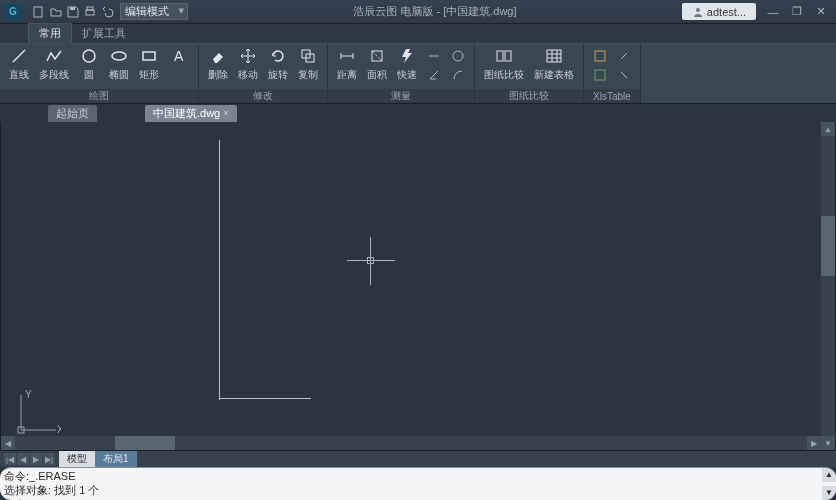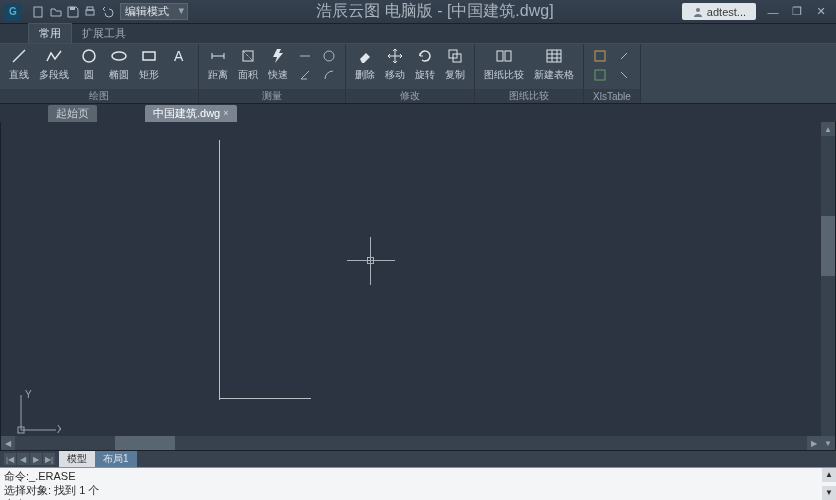--- a/index.html
+++ b/index.html
@@ -3,21 +3,21 @@
 <meta charset="utf-8">
 <style>
 * { margin:0; padding:0; box-sizing:border-box; font-family:"Microsoft YaHei",Arial,sans-serif; user-select:none; }
 body { width:836px; height:500px; background:#2b3440; overflow:hidden; font-size:11px; color:#c8d0d8; }
 .titlebar { height:24px; background:linear-gradient(#364150,#2f3946); display:flex; align-items:center; padding:0 4px; border-bottom:1px solid #1a2028; }
 .app-icon { width:18px; height:18px; background:#1a4560; border-radius:3px; margin-right:4px; display:flex; align-items:center; justify-content:center; color:#4fb0d0; font-weight:bold; font-size:10px; }
 .qa-icons { display:flex; gap:3px; margin-left:6px; }
 .qa-icons span { width:14px; height:14px; display:flex; align-items:center; justify-content:center; color:#aeb8c2; font-size:11px; }
 .mode-select { margin-left:6px; height:17px; background:#47525f; border:1px solid #5b6672; color:#dfe5ea; font-size:11px; padding:0 18px 4px 4px; position:relative; }
 .mode-select:after { content:"▾"; position:absolute; right:3px; top:0; color:#9aa4ae; }
-.title-text { flex:1; text-align:center; color:#a8b2bc; font-size:16px; }
+.title-text { flex:1; text-align:center; color:#a8b2bc; font-size:11px; }
 .user-box { background:#dfe5e8; color:#3a3a3a; padding:1px 10px; height:17px; display:flex; align-items:center; margin-right:6px; border-radius:2px; }
 .user-box svg { margin-right:3px; }
 .win-ctrl { display:flex; gap:2px; }
 .win-ctrl span { width:22px; height:18px; display:flex; align-items:center; justify-content:center; color:#aeb8c2; font-size:11px; }
 .ribbon-tabs { height:20px; background:#2f3946; display:flex; align-items:flex-end; padding-left:28px; border-bottom:1px solid #424d5a;text-align:center; }
 .ribbon-tab { padding:2px 10px; color:#9fa9b3; font-size:11px; }
 .ribbon-tab.active { background:#3b4653; color:#dfe5ea; border:1px solid #4a5562; border-bottom:none; }
 .ribbon { height:60px; background:#3b4653; display:flex; border-bottom:1px solid #1a2028; }
 .rgroup { display:flex; flex-direction:column; border-right:1px solid #2b333f; padding:2px 0 0 0; }
 .rgroup-items { flex:1; display:flex; align-items:flex-start; padding:0 4px; }
@@ -48,21 +48,21 @@
 .scroll-h { position:absolute; left:0; bottom:0; right:14px; height:14px; background:#38424f; display:flex; }
 .scroll-h .btn { width:14px; background:#47525f; display:flex; align-items:center; justify-content:center; font-size:8px; color:#9aa4ae; }
 .scroll-h .thumb { width:60px; background:#5a6572; margin-left:100px; }
 .scroll-h .track { flex:1; }
 .model-tabs { height:16px; background:#38424f; display:flex; align-items:center; padding-left:4px; }
 .mtab-nav { display:flex; gap:1px; margin-right:4px; }
 .mtab-nav span { width:12px; height:12px; background:#47525f; display:flex; align-items:center; justify-content:center; font-size:8px; color:#9aa4ae; }
 .mtab { padding:5px 8px; font-size:10px; height:26px; display:flex; align-items:center; }
 .mtab.active { background:#dadee2; color:#2a2a2a; }
 .mtab.layout { background:#5a7a9a; color:#dfe5ea; }
-.cmdline { height:33px; background:#f4f5f6; color:#2a2a2a; font-size:11px; padding:1px 4px; line-height:14px; font-family:SimSun,monospace; overflow:hidden; position:relative; border-top:1px solid #88909a; }
+.cmdline { height:33px; background:#f4f5f6; color:#2a2a2a; font-size:11px; padding:1px 4px; line-height:14px; font-family:SimSun,monospace; overflow:hidden; position:relative; border-top:1px solid #88909a;border-radius:11px; }
 .cmdline .scroll-up { position:absolute; right:0; top:0; width:14px; height:14px; background:#d8dce0; display:flex; align-items:center; justify-content:center; font-size:8px; }
 .cmdline .scroll-dn { position:absolute; right:0; bottom:0; width:14px; height:14px; background:#d8dce0; display:flex; align-items:center; justify-content:center; font-size:8px; }
 </style>
 </head>
 <body>
 
 <div class="titlebar">
   <div class="app-icon">G</div>
   <div class="qa-icons">
     <span>
@@ -167,20 +167,59 @@
           <div class="rlabel"></div>
         </div>
     </div>
     <div class="rgroup-label">绘图</div>
   </div>
   <div class="rgroup">
     <div class="rgroup-items">
       <div class="ritem">
           <div class="ricon">
             <svg viewBox="0 0 18 18">
+              <path d="M4 12l6-6 4 4-6 6H6z" fill="#dfe5ea"></path>
+            </svg>
+          </div>
+          <div class="rlabel">删除</div>
+        </div>
+      <div class="ritem">
+          <div class="ricon">
+            <svg viewBox="0 0 18 18">
+              <path d="M9 2v14M2 9h14M9 2l-2 2M9 2l2 2M9 16l-2-2M9 16l2-2M2 9l2-2M2 9l2 2M16 9l-2-2M16 9l-2 2" stroke="#dfe5ea" fill="none"></path>
+            </svg>
+          </div>
+          <div class="rlabel">移动</div>
+        </div>
+      <div class="ritem">
+          <div class="ricon">
+            <svg viewBox="0 0 18 18">
+              <path d="M4 9a5 5 0 1 1 2 4" fill="none" stroke="#dfe5ea" stroke-width="1.5"></path>
+              <path d="M4 6v3h3" fill="none" stroke="#dfe5ea"></path>
+            </svg>
+          </div>
+          <div class="rlabel">旋转</div>
+        </div>
+      <div class="ritem">
+          <div class="ricon">
+            <svg viewBox="0 0 18 18">
+              <rect x="3" y="3" width="8" height="8" fill="none" stroke="#dfe5ea"></rect>
+              <rect x="7" y="7" width="8" height="8" fill="none" stroke="#dfe5ea"></rect>
+            </svg>
+          </div>
+          <div class="rlabel">复制</div>
+        </div>
+    </div>
+    <div class="rgroup-label">修改</div>
+  </div>
+  <div class="rgroup">
+    <div class="rgroup-items">
+      <div class="ritem">
+          <div class="ricon">
+            <svg viewBox="0 0 18 18">
               <line x1="3" y1="9" x2="15" y2="9" stroke="#dfe5ea"></line>
               <line x1="3" y1="6" x2="3" y2="12" stroke="#dfe5ea"></line>
               <line x1="15" y1="6" x2="15" y2="12" stroke="#dfe5ea"></line>
             </svg>
           </div>
           <div class="rlabel">距离</div>
         </div>
       <div class="ritem">
           <div class="ricon">
             <svg viewBox="0 0 18 18">
@@ -217,59 +256,20 @@
             </svg>
           </div>
         <div class="ritem-small">
             <svg viewBox="0 0 14 14">
               <path d="M3 11A8 8 0 0 1 11 3" stroke="#aeb8c2" fill="none"></path>
             </svg>
           </div>
       </div>
     </div>
     <div class="rgroup-label">测量</div>
-  </div>
-  <div class="rgroup">
-    <div class="rgroup-items">
-      <div class="ritem">
-          <div class="ricon">
-            <svg viewBox="0 0 18 18">
-              <path d="M4 12l6-6 4 4-6 6H6z" fill="#dfe5ea"></path>
-            </svg>
-          </div>
-          <div class="rlabel">删除</div>
-        </div>
-      <div class="ritem">
-          <div class="ricon">
-            <svg viewBox="0 0 18 18">
-              <path d="M9 2v14M2 9h14M9 2l-2 2M9 2l2 2M9 16l-2-2M9 16l2-2M2 9l2-2M2 9l2 2M16 9l-2-2M16 9l-2 2" stroke="#dfe5ea" fill="none"></path>
-            </svg>
-          </div>
-          <div class="rlabel">移动</div>
-        </div>
-      <div class="ritem">
-          <div class="ricon">
-            <svg viewBox="0 0 18 18">
-              <path d="M4 9a5 5 0 1 1 2 4" fill="none" stroke="#dfe5ea" stroke-width="1.5"></path>
-              <path d="M4 6v3h3" fill="none" stroke="#dfe5ea"></path>
-            </svg>
-          </div>
-          <div class="rlabel">旋转</div>
-        </div>
-      <div class="ritem">
-          <div class="ricon">
-            <svg viewBox="0 0 18 18">
-              <rect x="3" y="3" width="8" height="8" fill="none" stroke="#dfe5ea"></rect>
-              <rect x="7" y="7" width="8" height="8" fill="none" stroke="#dfe5ea"></rect>
-            </svg>
-          </div>
-          <div class="rlabel">复制</div>
-        </div>
-    </div>
-    <div class="rgroup-label">修改</div>
   </div>
   <div class="rgroup">
     <div class="rgroup-items">
       <div class="ritem">
           <div class="ricon">
             <svg viewBox="0 0 18 18">
               <rect x="2" y="4" width="6" height="10" fill="none" stroke="#dfe5ea"></rect>
               <rect x="10" y="4" width="6" height="10" fill="none" stroke="#dfe5ea"></rect>
             </svg>
           </div>

